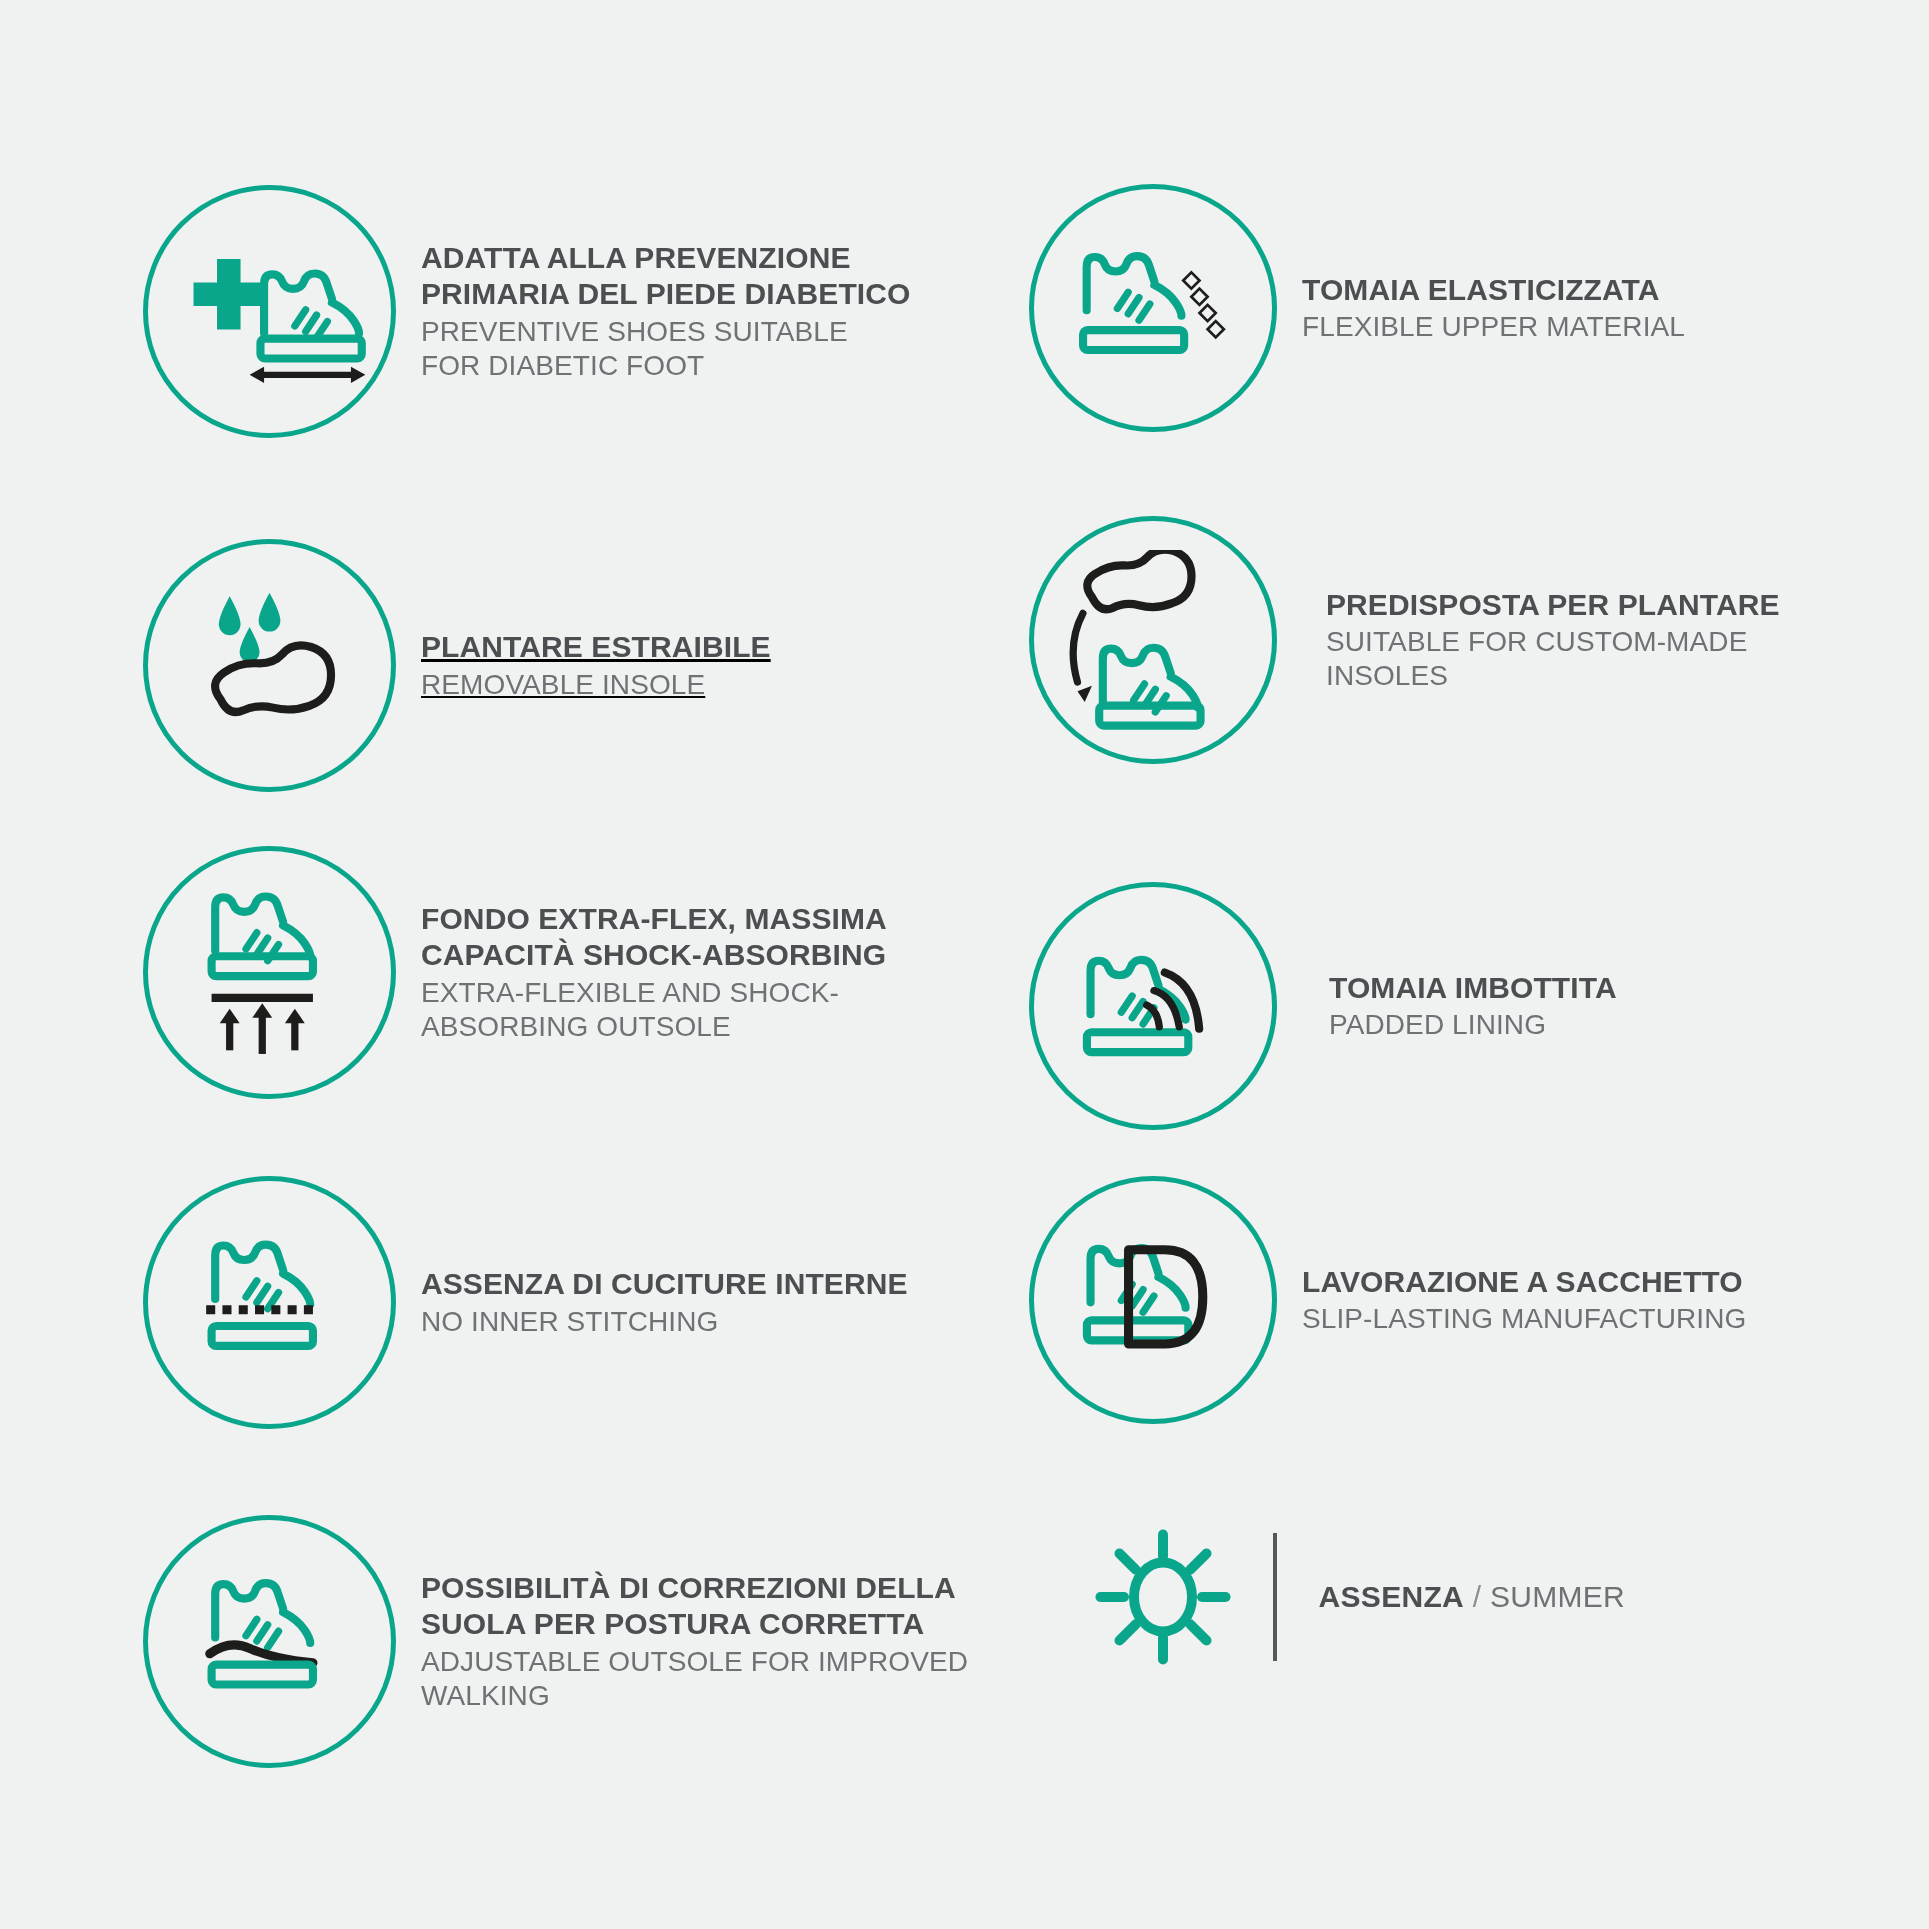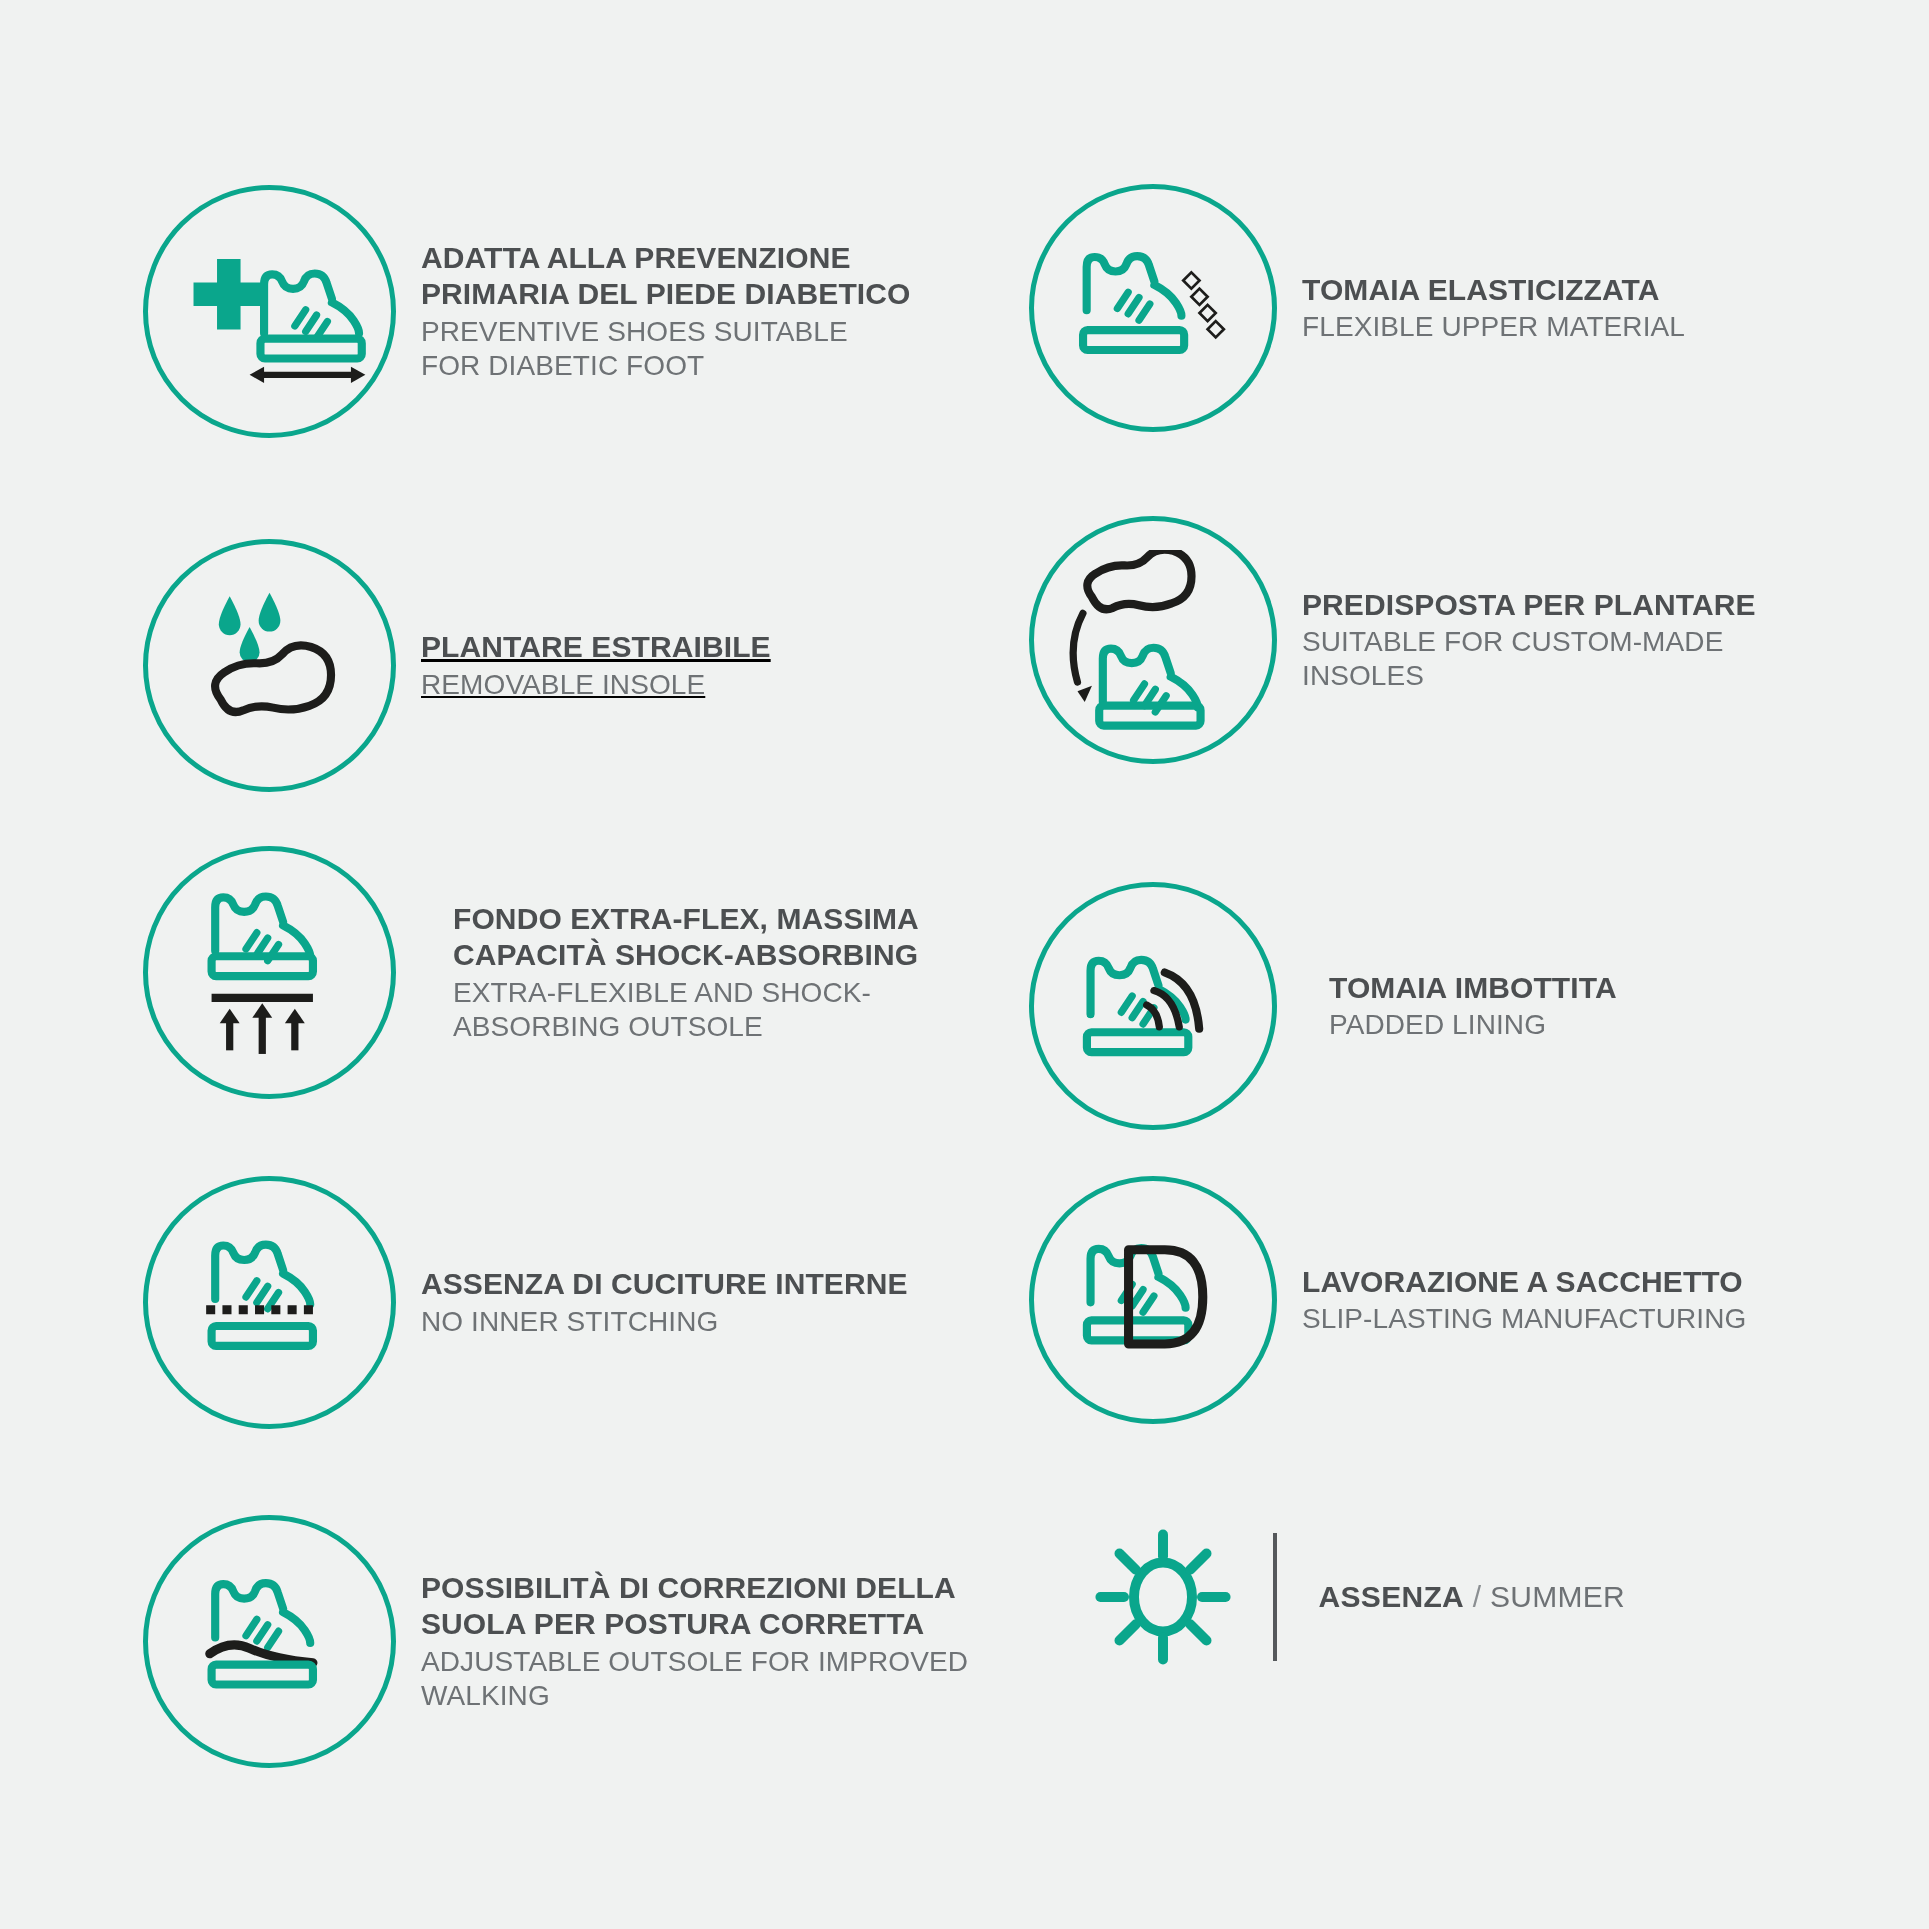--- a/index.html
+++ b/index.html
@@ -137,21 +137,21 @@
 
         <path d="M46 132 q-14-18 4-30 q16-11 36-10 q18 1 28-10 q12-14 32-8 q22 7 22 31 q0 26-24 34 q-20 7-40 2 q-18-4-33 3 q-16 7-25-12 z" fill="none" stroke="#1d1d1b" stroke-width="9" stroke-linejoin="round"></path>
       </svg>
     </div>
     <div class="txt">
       <p class="title">PLANTARE ESTRAIBILE</p>
       <p class="subtitle">REMOVABLE INSOLE</p>
     </div>
   </div>
 
-  <div class="feature" style="left:143px; top:846px;gap:32px;">
+  <div class="feature" style="left:143px; top:846px;">
     <div class="badge badge-lg">
       <svg width="181" height="181" viewBox="0 0 200 200">
 
         <path d="M40 76 L40 28 q0-11 9-11 q8 0 11 8 q3 8 12 8 q9 0 12-8 q3-9 12-9 q10 0 13 10 l6 18" fill="none" stroke="#0aa68c" stroke-width="9" stroke-linecap="round" stroke-linejoin="round"></path>
         <path d="M115 48 q16 8 24 20 q6 9 6 14" fill="none" stroke="#0aa68c" stroke-width="9" stroke-linecap="round"></path>
         <path d="M86 56 l-12 18 M98 62 l-12 18 M110 69 l-12 18" fill="none" stroke="#0aa68c" stroke-width="8" stroke-linecap="round"></path>
 
         <rect x="36" y="82" width="112" height="22" rx="5" fill="none" stroke="#0aa68c" stroke-width="9"></rect>
 
         <line x1="36" y1="128" x2="148" y2="128" stroke="#1d1d1b" stroke-width="9"></line>
@@ -227,21 +227,21 @@
           <path d="M167 82 l9 9 l-9 9 l-9-9 z"></path>
         </g>
       </svg>
     </div>
     <div class="txt">
       <p class="title">TOMAIA ELASTICIZZATA</p>
       <p class="subtitle">FLEXIBLE UPPER MATERIAL</p>
     </div>
   </div>
 
-  <div class="feature" style="left:1029px; top:516px;">
+  <div class="feature" style="left:1029px; top:516px;gap:24px;">
     <div class="badge badge-md">
       <svg width="181" height="181" viewBox="0 0 200 200">
 
         <path d="M32 52 q-12-16 4-26 q15-10 32-9 q16 1 25-9 q11-12 29-7 q20 7 20 28 q0 23-22 30 q-18 7-36 2 q-16-4-29 3 q-14 6-23-12 z" fill="none" stroke="#1d1d1b" stroke-width="9" stroke-linejoin="round"></path>
 
         <path d="M22 70 q-18 34 -6 76" fill="none" stroke="#1d1d1b" stroke-width="8" stroke-linecap="round"></path>
         <path d="M16 156 l16 -6 l-8 18 z" fill="#1d1d1b"></path>
 
         <path d="M44 168 L44 120 q0-11 9-11 q8 0 11 8 q3 8 12 8 q9 0 12-8 q3-9 12-9 q10 0 13 10 l6 18" fill="none" stroke="#0aa68c" stroke-width="9" stroke-linecap="round" stroke-linejoin="round"></path>
         <path d="M119 140 q16 8 24 20 q6 9 6 14" fill="none" stroke="#0aa68c" stroke-width="9" stroke-linecap="round"></path>

